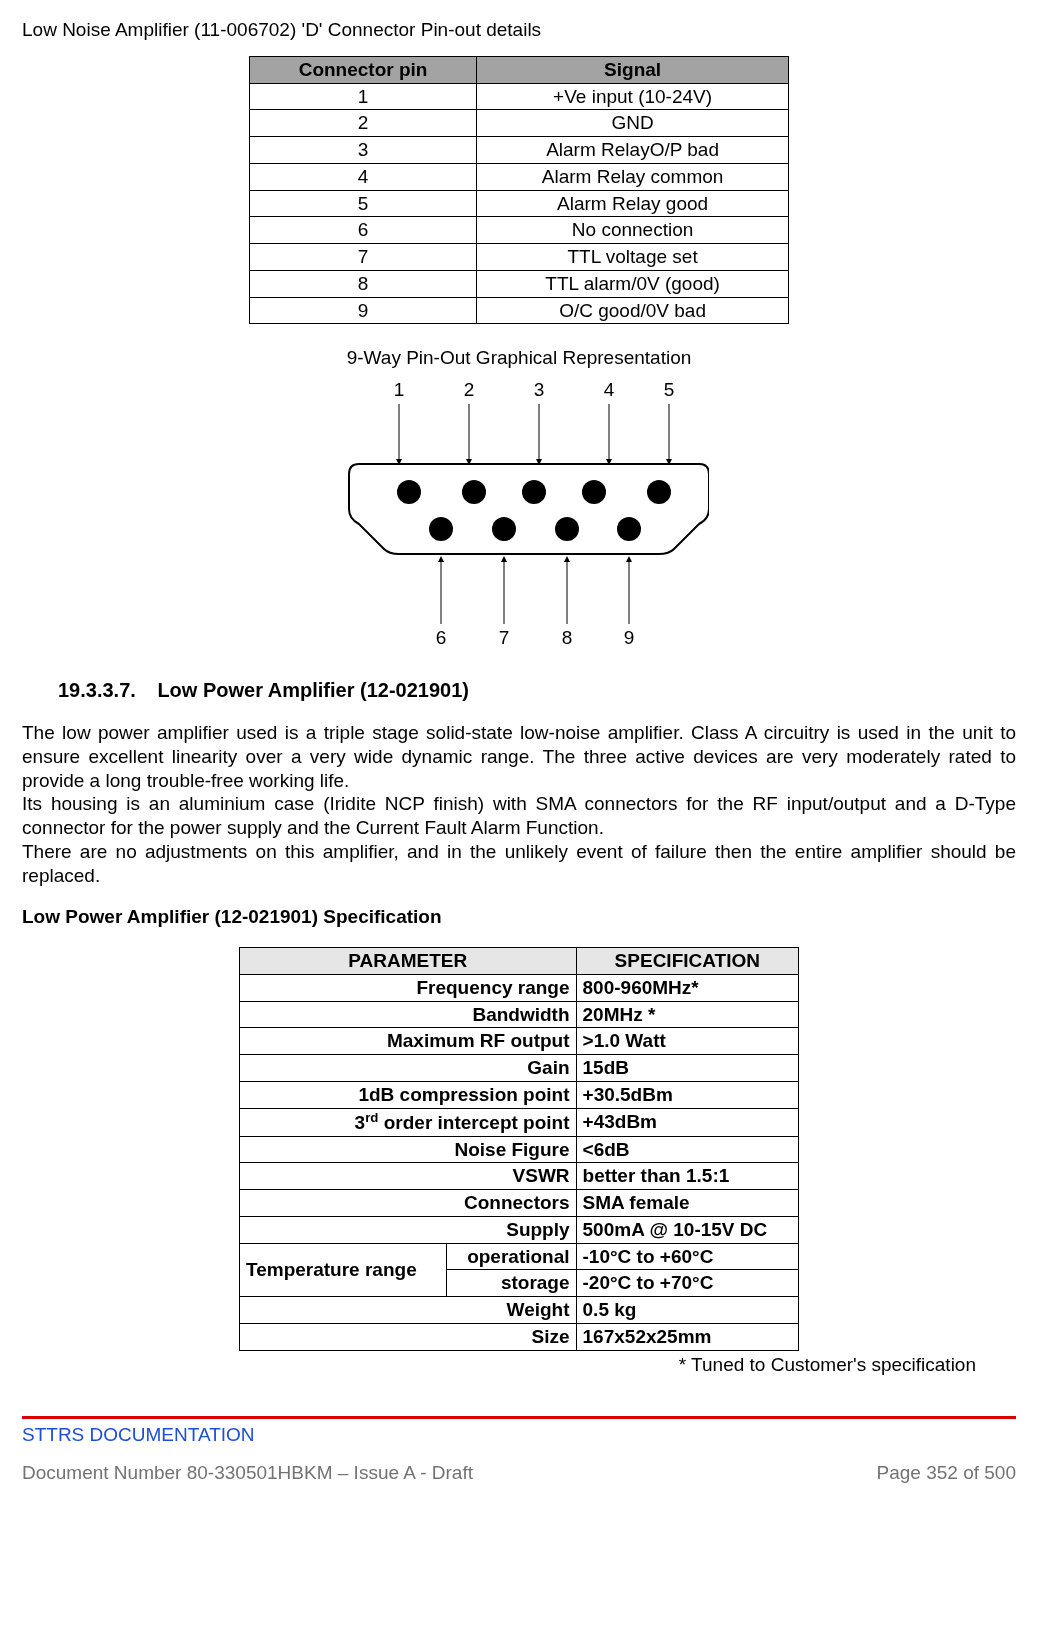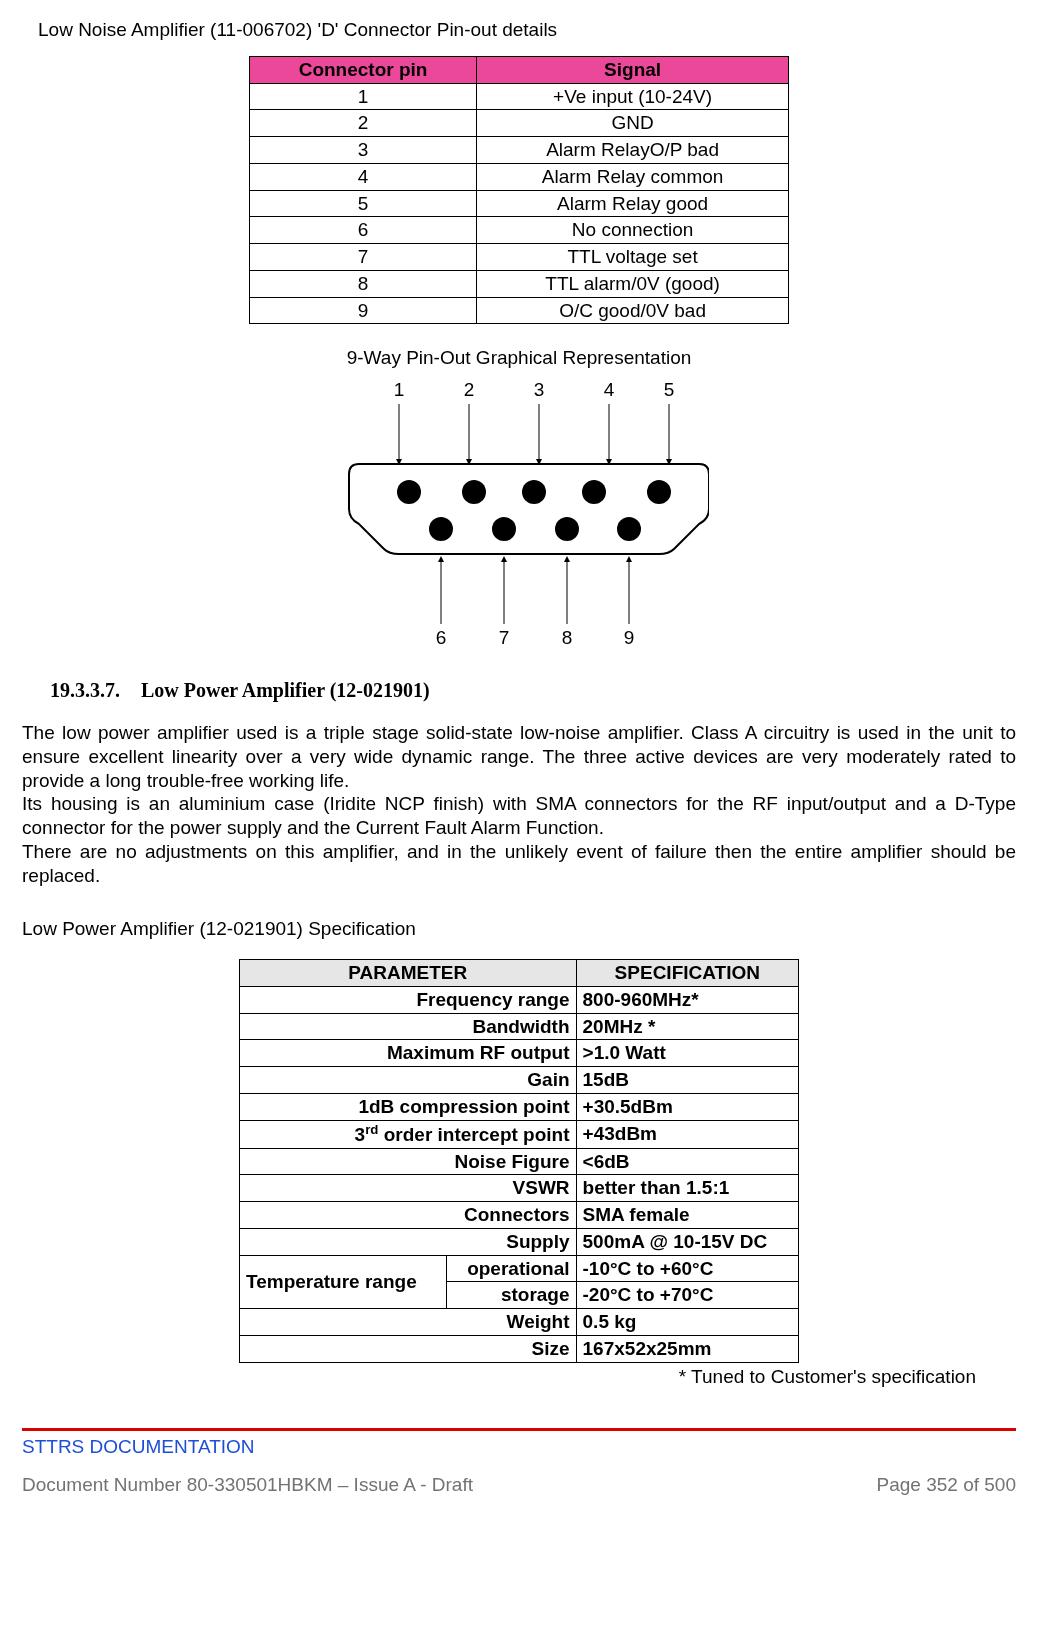--- a/index.html
+++ b/index.html
@@ -6,51 +6,50 @@
   body {
     font-family: Arial, Helvetica, sans-serif;
     font-size: 19px;
     color: #000;
     margin: 0;
     padding: 18px 22px;
     width: 1038px;
     background: #fff;
     line-height: 1.25;
   }
-  .title1 { margin: 0 0 14px 16px; }
+  .title1 { margin: 0 0 14px 0; }
   table.pinout, table.spec {
     border-collapse: collapse;
     margin: 0 auto;
   }
   table.pinout { width: 540px; }
   table.pinout th, table.pinout td {
     border: 1px solid #000;
     text-align: center;
     padding: 1px 6px;
     font-size: 19px;
     font-weight: normal;
   }
   table.pinout th {
-    background: #ec4899;
+    background: #a3a3a3;
     font-weight: bold;
   }
   .diagram-wrap { text-align: center; margin: 22px 0 18px 0; }
   .diagram-caption { margin-bottom: 4px; }
   svg.pinout { display: block; margin: 0 auto; }
 
   .section-heading {
     font-weight: bold;
     font-size: 20px;
-    margin: 24px 0 18px 28px;
-    font-family: Liberation Serif, serif;
+    margin: 24px 0 18px 36px;
   }
   .sec-num { margin-right: 16px; }
 
   .para { text-align: justify; margin: 0 0 0 0; }
-  .block { margin: 12px 0 0 0; }
+  .block { margin: 0 0 0 0; font-weight: bold; }
   .spacer { height: 18px; }
 
   table.spec { width: 560px; }
   table.spec th, table.spec td {
     border: 1px solid #000;
     padding: 1px 6px;
     font-size: 19px;
     font-weight: bold;
     vertical-align: middle;
   }

